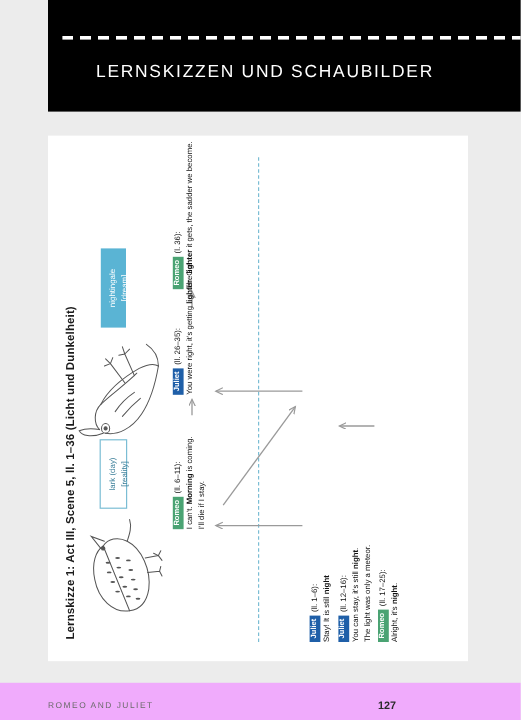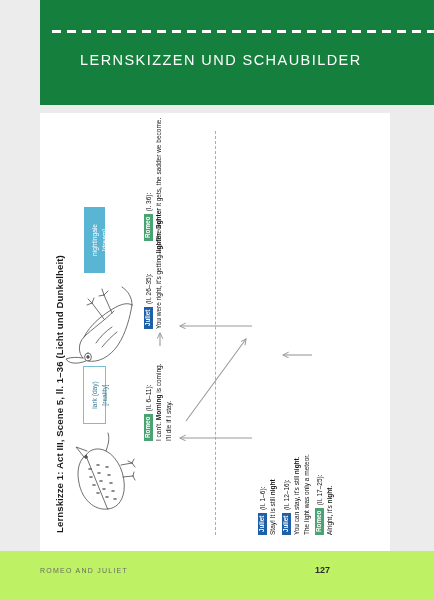--- a/index.html
+++ b/index.html
@@ -10,22 +10,22 @@
     overflow:hidden;
     position:relative;
   }
   .page{
     position:absolute;inset:0;
     background:#ececec;
   }
   
   .header-band{
     position:absolute;
-    left:40px;top:0;right:0;height:105px;
-    background:#15803d;
+    left:40px;top:0;right:0;height:93px;
+    background:#000000;
   }
   .header-dashes{
     position:absolute;
     left:12px;top:30px;right:0;height:3px;
     background-image:repeating-linear-gradient(to right,#ffffff 0px,#ffffff 9px,transparent 9px,transparent 15px);
   }
   .header-title{
     position:absolute;
     left:40px;top:52px;
     color:#ffffff;
@@ -113,22 +113,22 @@
   .sp-juliet2 {left:16px; top:242px;}
   .sp-romeo1  {left:16px; top:275px;}
   .sp-romeo2  {left:110px;top:104px;}
   .sp-juliet3 {left:222px;top:104px;}
   .sp-romeo3  {left:310px;top:104px;}
   
   .arrows{position:absolute;left:0;top:0;width:438px;height:350px;pointer-events:none;}
   
   .footer{
     position:absolute;
-    left:0;bottom:0;width:434px;height:49px;
-    background:#bef264;
+    left:0;bottom:0;width:434px;height:31px;
+    background:#f0abfc;
   }
   .footer-left{
     position:absolute;left:40px;top:16px;
     font-size:7px;letter-spacing:1.25px;color:#6a6a6a;
   }
   .footer-page{
     position:absolute;left:315px;top:14px;
     font-size:9px;font-weight:bold;color:#2b2b2b;
   }
 </style>

